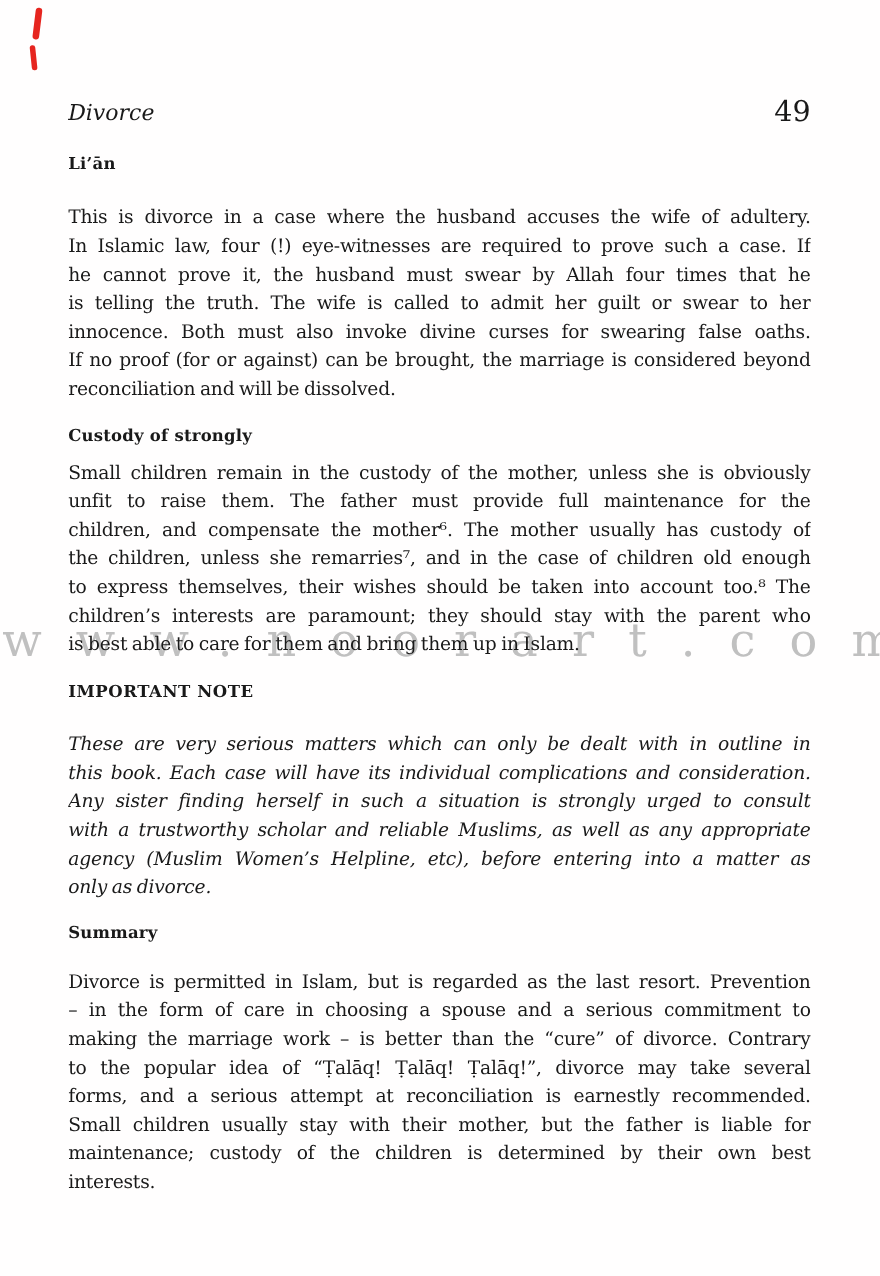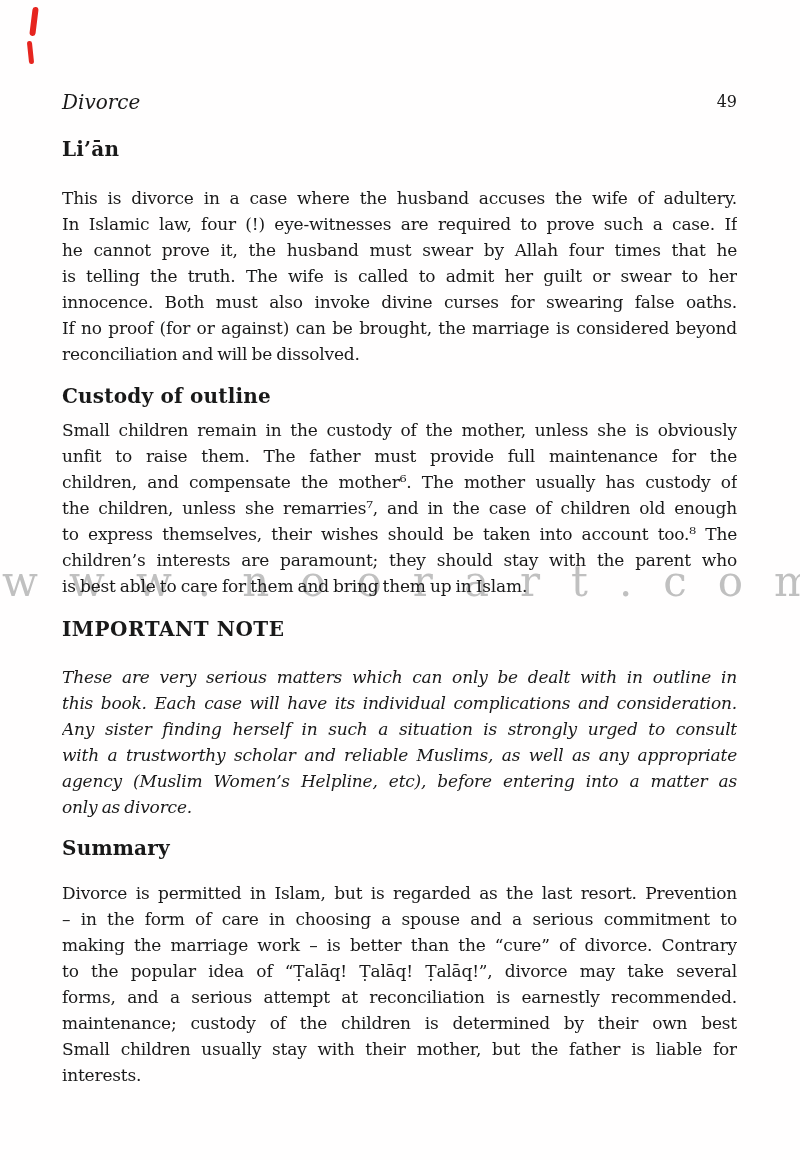--- a/index.html
+++ b/index.html
@@ -27,24 +27,24 @@
   }
 
   .content { position:relative; z-index:1; padding:0 63px 0 62px; }
 
   .page-header {
     margin-top:90px;
     display:flex; justify-content:space-between; align-items:flex-end;
     line-height:24px;
   }
   .running-title { font-style:italic; font-size:20px; }
-  .page-number  { font-size:16px; }
+  .page-number  { font-size:26px; }
 
   .sec-heading {
-    font-weight:bold; font-size:20px; line-height:26px;
+    font-weight:bold; font-size:15px; line-height:26px;
     letter-spacing:0.2px;
   }
   .h-lian    { margin-top:22px; }
   .h-custody { margin-top:16px; }
   .h-note    { margin-top:17px; letter-spacing:0.5px; }
   .h-summary { margin-top:15px; }
 
   .para { }
   .p1 { margin-top:23px; }
   .p2 { margin-top:8px; }
@@ -80,21 +80,21 @@
     <div class="para p1">
       <div class="ln j">This is divorce in a case where the husband accuses the wife of adultery.</div>
       <div class="ln j">In Islamic law, four (!) eye-witnesses are required to prove such a case. If</div>
       <div class="ln j">he cannot prove it, the husband must swear by Allah four times that he</div>
       <div class="ln j">is telling the truth. The wife is called to admit her guilt or swear to her</div>
       <div class="ln j">innocence. Both must also invoke divine curses for swearing false oaths.</div>
       <div class="ln j">If no proof (for or against) can be brought, the marriage is considered beyond</div>
       <div class="ln last">reconciliation and will be dissolved.</div>
     </div>
 
-    <div class="sec-heading h-custody">Custody of outline</div>
+    <div class="sec-heading h-custody">Custody of strongly</div>
     <div class="para p2">
       <div class="ln j">Small children remain in the custody of the mother, unless she is obviously</div>
       <div class="ln j">unfit to raise them. The father must provide full maintenance for the</div>
       <div class="ln j">children, and compensate the mother⁶. The mother usually has custody of</div>
       <div class="ln j">the children, unless she remarries⁷, and in the case of children old enough</div>
       <div class="ln j">to express themselves, their wishes should be taken into account too.⁸ The</div>
       <div class="ln j">children’s interests are paramount; they should stay with the parent who</div>
       <div class="ln last">is best able to care for them and bring them up in Islam.</div>
     </div>
 
@@ -108,19 +108,19 @@
       <div class="ln last">only as divorce.</div>
     </div>
 
     <div class="sec-heading h-summary">Summary</div>
     <div class="para p4">
       <div class="ln j">Divorce is permitted in Islam, but is regarded as the last resort. Prevention</div>
       <div class="ln j">– in the form of care in choosing a spouse and a serious commitment to</div>
       <div class="ln j">making the marriage work – is better than the “cure” of divorce. Contrary</div>
       <div class="ln j">to the popular idea of “Ṭalāq! Ṭalāq! Ṭalāq!”, divorce may take several</div>
       <div class="ln j">forms, and a serious attempt at reconciliation is earnestly recommended.</div>
+      <div class="ln j">Small children usually stay with their mother, but the father is liable for</div>
       <div class="ln j">maintenance; custody of the children is determined by their own best</div>
-      <div class="ln j">Small children usually stay with their mother, but the father is liable for</div>
       <div class="ln last">interests.</div>
     </div>
 
   </div>
 </div>
 
 </body></html>

